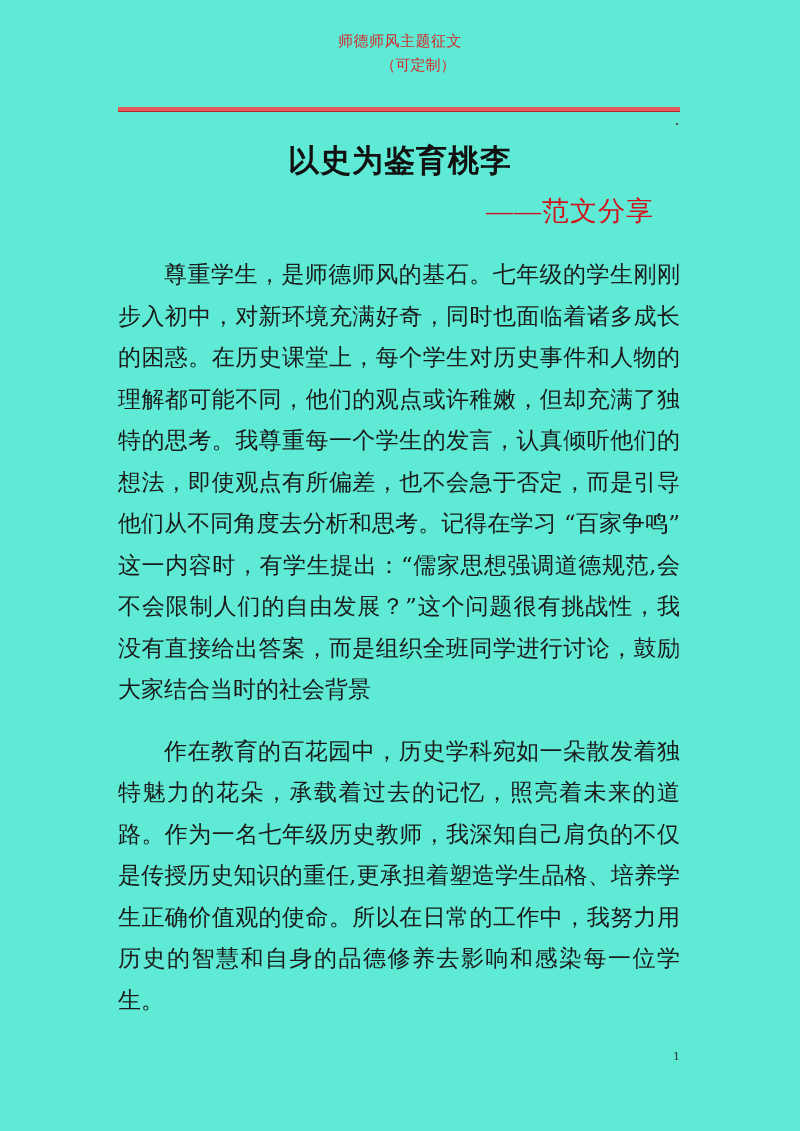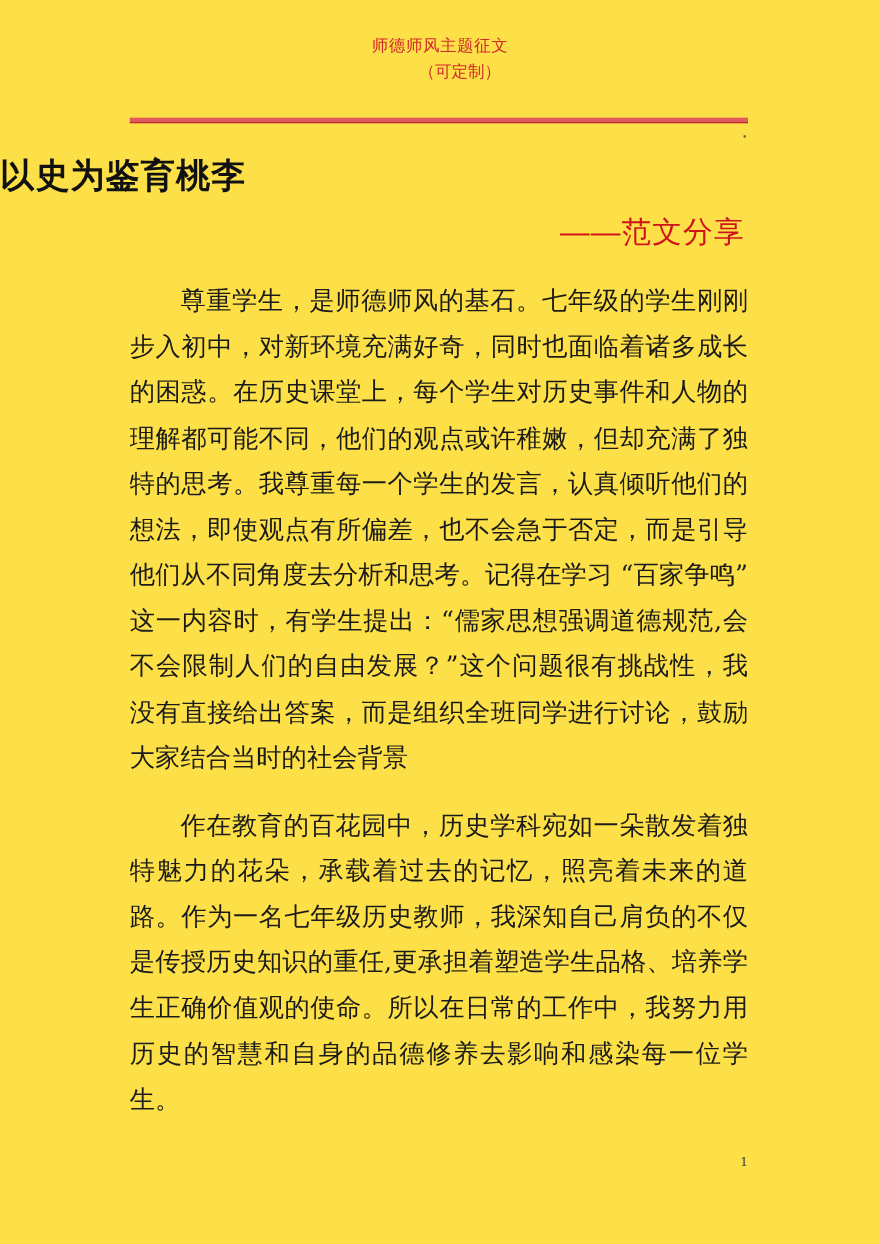--- a/index.html
+++ b/index.html
@@ -1,33 +1,33 @@
 <!DOCTYPE html>
 <html><head>
 <meta charset="utf-8">
 <style>
   html, body { margin: 0; padding: 0; background: #ffffff; }
   body { width: 800px; height: 1131px; position: relative; overflow: hidden; }
-  .page { position: absolute; left: 0; top: 0; width: 800px; height: 1131px; background: #fde047; }
+  .page { position: absolute; left: 0; top: 0; width: 800px; height: 1131px; background: #5eead4; }
 
   .header { position: absolute; left: 0; top: 30px; width: 800px; text-align: center;
             font-family: "DejaVu Serif", "Liberation Serif", serif; color: #d22a2a; }
   .header-title { font-size: 15px; line-height: 22px; letter-spacing: 0.5px; }
   .header-sub { font-size: 15px; line-height: 22px; margin-top: 2px; margin-left: 36px; }
 
   .header-rule { position: absolute; left: 118px; top: 107px; width: 562px; height: 4px;
                  background: #e05a5e; border-bottom: 1px solid #b8282c; }
   .corner-dot { position: absolute; left: 676px; top: 123px; width: 2px; height: 2px; background: #555; }
 
-  .doc-title { position: absolute; left: 0; top: 138px; width: 800px; text-align: left;
+  .doc-title { position: absolute; left: 0; top: 138px; width: 800px; text-align: center;
                font-family: "DejaVu Sans", "Liberation Sans", sans-serif; font-weight: bold;
                font-size: 31px; line-height: 44px; color: #111; letter-spacing: 1px; }
 
-  .subtitle { position: absolute; left: 486px; top: 191px; font-family: Liberation Sans, sans-serif;
-              font-size: 27px; line-height: 40px; color: #d0121b; letter-spacing: 1px; margin-left: 23px; }
+  .subtitle { position: absolute; left: 486px; top: 191px; font-family: Liberation Serif, serif;
+              font-size: 27px; line-height: 40px; color: #d0121b; letter-spacing: 1px; }
 
   .body { position: absolute; left: 118px; top: 254px; width: 562px;
           font-family: "DejaVu Serif", "Liberation Serif", serif; color: #1a1a1a;
           font-size: 23px; line-height: 41.5px; text-align: justify; }
   .para { margin: 0; text-indent: 46px; }
   .para + .para { margin-top: 20px; }
 
   .page-number { position: absolute; left: 673px; top: 1050px; font-family: "DejaVu Serif", "Liberation Serif", serif;
                  font-size: 11px; color: #333; }
 </style>

